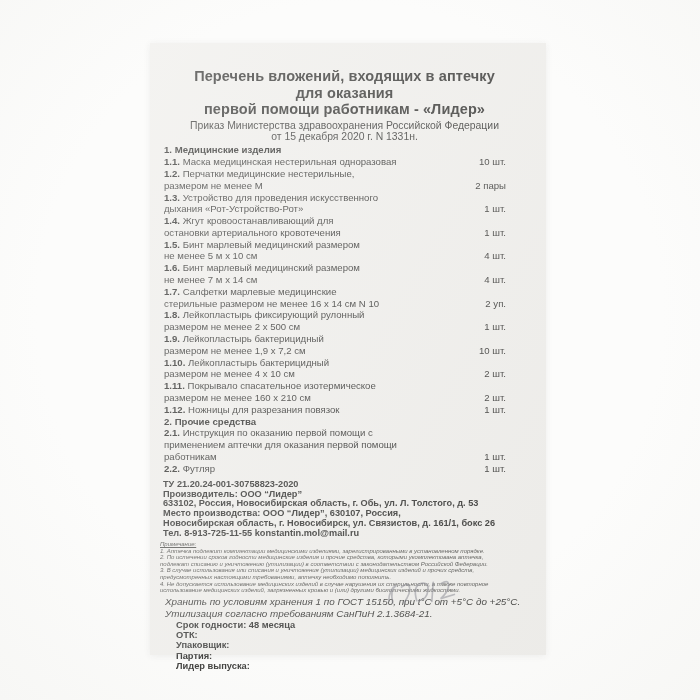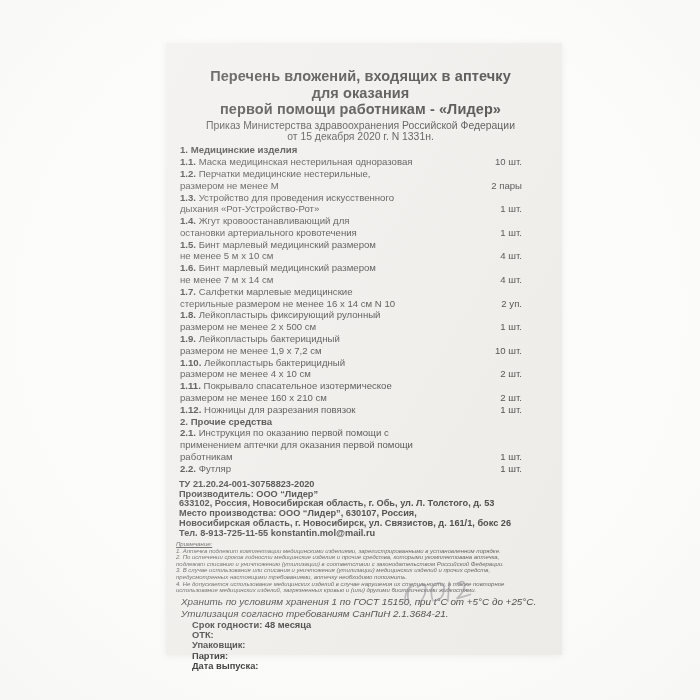--- a/index.html
+++ b/index.html
@@ -1,17 +1,17 @@
 <!DOCTYPE html>
 <html><head>
 <meta charset="utf-8">
 <style>
   html,body{margin:0;padding:0;background:#fbfbfa;}
   .photo{position:relative;width:700px;height:700px;background:radial-gradient(circle at 50% 45%, #fcfcfb 60%, #f7f7f5 100%);font-family:"Liberation Sans",sans-serif;overflow:hidden;}
-  .paper{position:absolute;left:166px;top:43px;width:396px;height:612px;background:#f0efec;box-shadow:0 1px 7px rgba(60,60,55,0.07);}
+  .paper{position:absolute;left:150px;top:43px;width:396px;height:612px;background:#f0efec;box-shadow:0 1px 7px rgba(60,60,55,0.07);}
   .paper::after{content:"";position:absolute;inset:0;background:linear-gradient(120deg,rgba(255,255,255,0.25),rgba(0,0,0,0.015));pointer-events:none;}
   .header{text-align:center;padding:25px 20px 0 13px;color:#454543;}
   .title-line{font-size:14.5px;font-weight:bold;line-height:16.5px;letter-spacing:0.1px;}
   .subtitle{margin-top:2px;}
   .subtitle-line{font-size:10.4px;line-height:11.4px;color:#4c4c4a;}
   .list{padding:2px 40px 0 14px;font-size:9.6px;line-height:11.8px;color:#4a4a48;}
   .section-heading{font-weight:bold;color:#434341;}
   .item-row{display:flex;justify-content:space-between;align-items:flex-end;}
   .item-lines{flex:1 1 auto;}
   .item-num{font-weight:bold;color:#434341;}
@@ -166,21 +166,21 @@
     <div class="storage">
         <div>Хранить по условиям хранения 1 по ГОСТ 15150, при t°С от +5°С до +25°С.</div>
         <div>Утилизация согласно требованиям СанПиН 2.1.3684-21.</div>
       </div>
 
     <div class="footer-block">
         <div>Срок годности: 48 месяца</div>
         <div>ОТК:</div>
         <div>Упаковщик:</div>
         <div>Партия:</div>
-        <div>Дата выпуска:</div>
+        <div>Лидер выпуска:</div>
       </div>
 
     <svg class="stamp" viewBox="0 0 86 32">
       <g fill="none" stroke="#84848e" stroke-width="1.7" stroke-linecap="round">
         <path d="M6 22 q2 -13 9 -15 q-7 3 -5 17"></path>
         <path d="M20 9 q7 -5 8 1 q1 6 -7 15"></path>
         <path d="M34 24 q-3 -15 6 -17 q8 -1 6 8 q-2 9 -10 9"></path>
         <path d="M52 7 l-3 19"></path>
         <path d="M60 9 q8 -4 7 3 q-1 6 -9 12 l14 -3"></path>
       </g>

